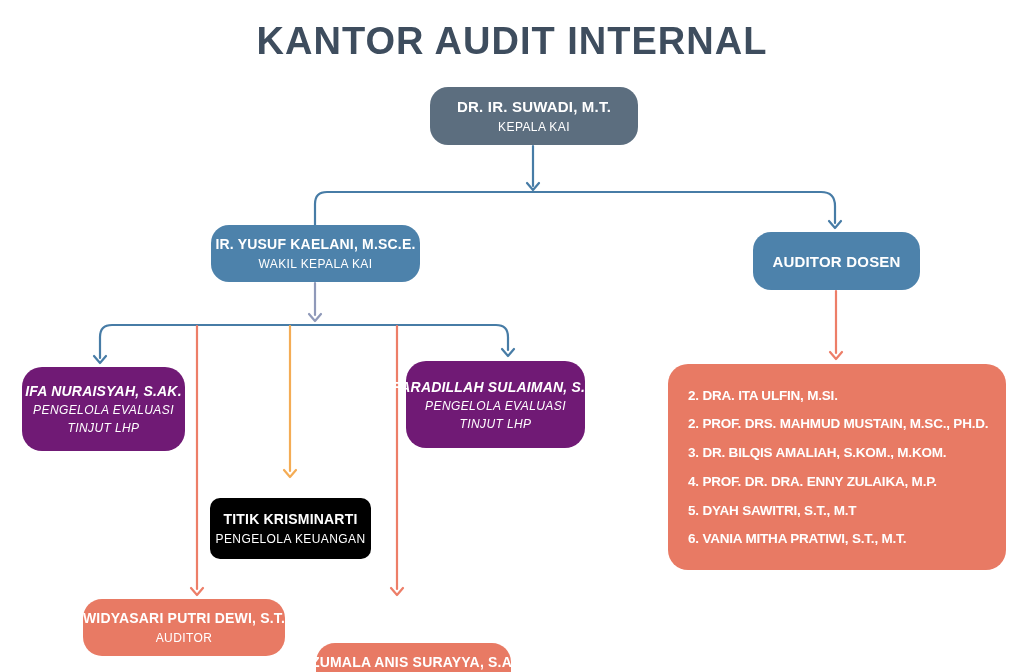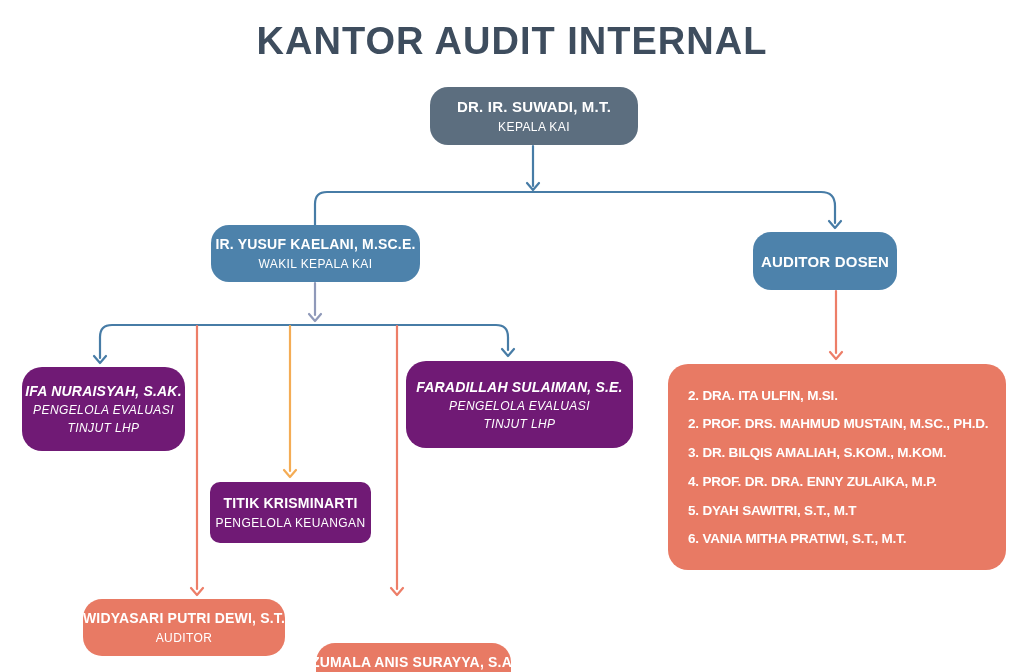--- a/index.html
+++ b/index.html
@@ -13,21 +13,21 @@
   }
   svg.wires{position:absolute;left:0;top:0;z-index:0;}
   .node{
     position:absolute;z-index:1;border-radius:18px;color:#ffffff;
     display:flex;flex-direction:column;align-items:center;justify-content:center;
     text-align:center;box-sizing:border-box;
   }
   .slate{background:#5c6e7f;}
   .blue{background:#4d82ab;}
   .purple{background:#701a75;border-radius:20px;font-style:italic;}
-  .yellow{background:#701a75;border-radius:10px;}
+  .yellow{background:#000000;border-radius:10px;margin-top:16px;}
   .salmon{background:#e87a64;border-radius:19px;}
   .nm{font-weight:bold;font-size:14px;letter-spacing:.2px;white-space:nowrap;}
   .nm-lg{font-size:15px;}
   .rl{font-size:12px;margin-top:5px;letter-spacing:.4px;white-space:nowrap;}
   .rl3{margin-top:4px;}
   .list{
     align-items:flex-start;text-align:left;justify-content:space-evenly;
     padding:10px 10px 10px 20px;border-radius:20px;
   }
   .li{font-weight:bold;font-size:13.5px;letter-spacing:-.2px;white-space:nowrap;}
@@ -72,31 +72,31 @@
   <div class="node slate" style="left:430px;top:87px;width:208px;height:58px;">
     <div class="nm nm-lg">DR. IR. SUWADI, M.T.</div>
     <div class="rl">KEPALA KAI</div>
   </div>
 
   <div class="node blue" style="left:211px;top:225px;width:209px;height:57px;">
     <div class="nm">IR. YUSUF KAELANI, M.SC.E.</div>
     <div class="rl">WAKIL KEPALA KAI</div>
   </div>
 
-  <div class="node blue" style="left:753px;top:232px;width:144px;height:58px;">
+  <div class="node blue" style="left:753px;top:232px;width:167px;height:58px;">
     <div class="nm nm-lg">AUDITOR DOSEN</div>
   </div>
 
   <div class="node purple" style="left:22px;top:367px;width:163px;height:84px;">
     <div class="nm">IFA NURAISYAH, S.AK.</div>
     <div class="rl rl3">PENGELOLA EVALUASI</div>
     <div class="rl rl3">TINJUT LHP</div>
   </div>
 
-  <div class="node purple" style="left:406px;top:361px;width:227px;height:87px;">
+  <div class="node purple" style="left:406px;top:361px;width:179px;height:87px;">
     <div class="nm">FARADILLAH SULAIMAN, S.E.</div>
     <div class="rl rl3">PENGELOLA EVALUASI</div>
     <div class="rl rl3">TINJUT LHP</div>
   </div>
 
   <div class="node yellow" style="left:210px;top:482px;width:161px;height:61px;">
     <div class="nm">TITIK KRISMINARTI</div>
     <div class="rl">PENGELOLA KEUANGAN</div>
   </div>
 

